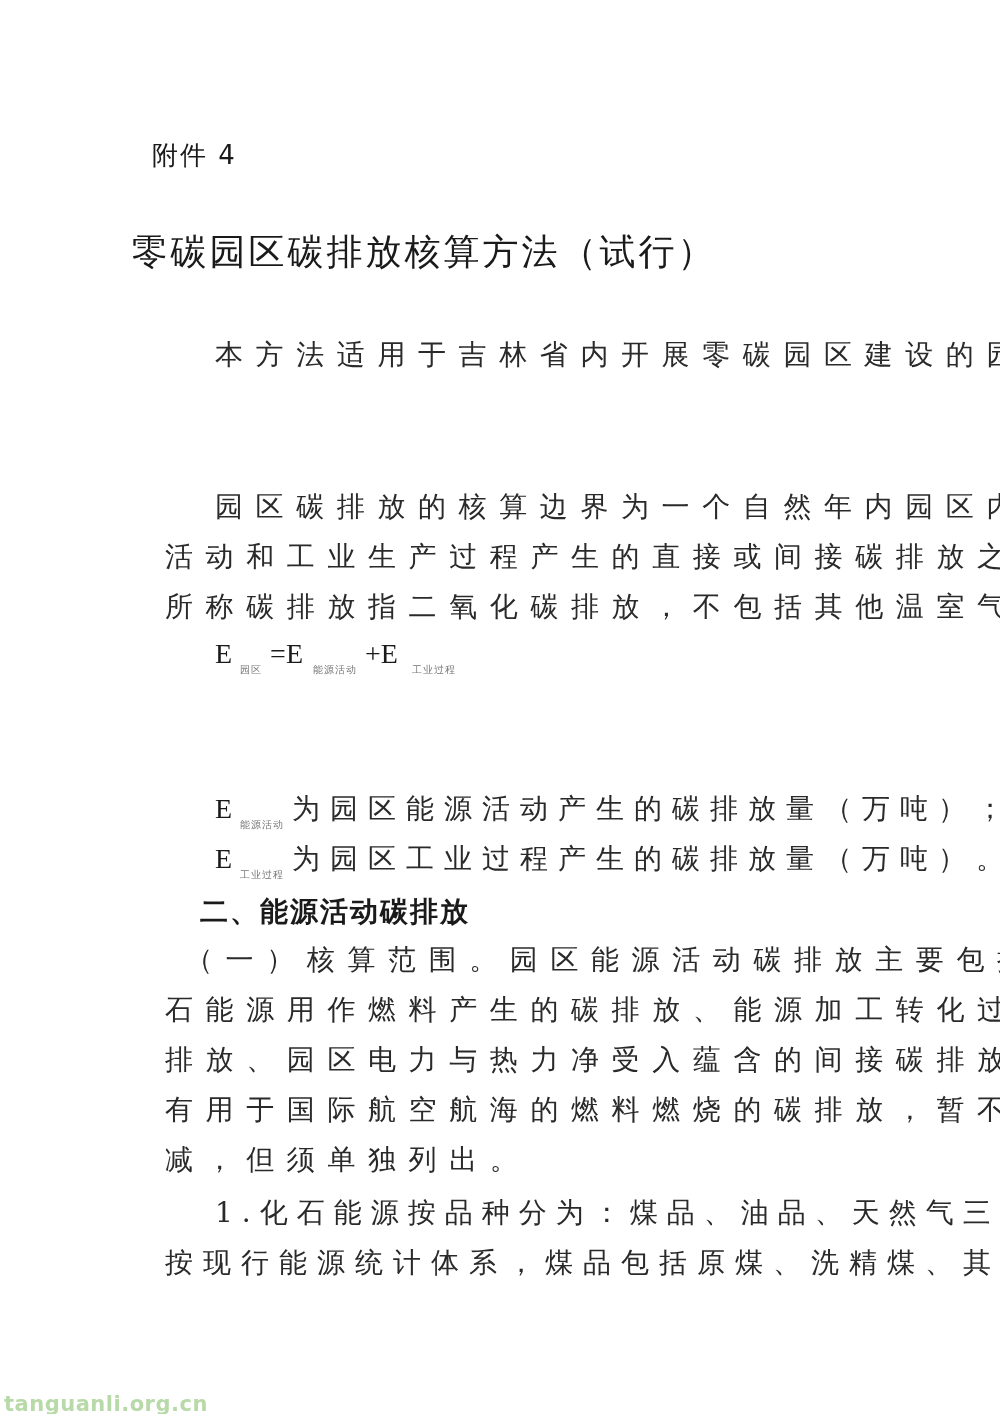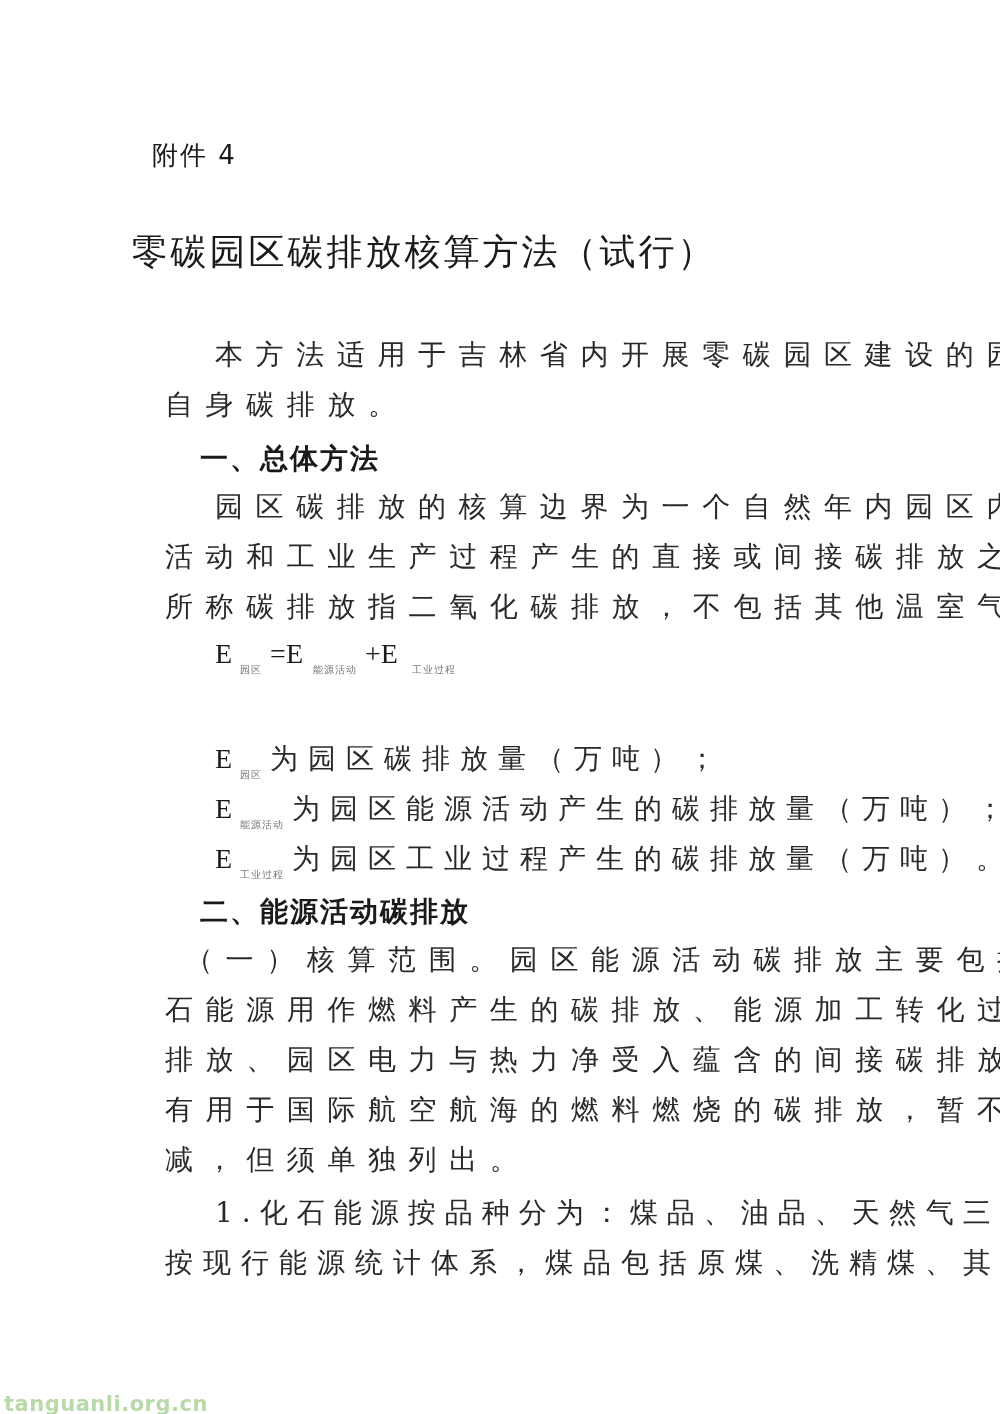--- a/index.html
+++ b/index.html
@@ -34,36 +34,31 @@
 </head>
 <body>
 
 <div class="page">
 
   <div class="attachment">附件 4</div>
 
   <div class="title">零碳园区碳排放核算方法（试行）</div>
 
   <div class="line indent" style="top:338px;">本方法适用于吉林省内开展零碳园区建设的园区核算</div>
-  <div class="line" style="top:388px;">自身碳排放。</div>
 
-  <div class="heading" style="top:440px;">一、总体方法</div>
 
   <div class="line indent" style="top:490px;">园区碳排放的核算边界为一个自然年内园区内能源</div>
   <div class="line" style="top:540px;">活动和工业生产过程产生的直接或间接碳排放之和。本办法</div>
   <div class="line" style="top:590px;">所称碳排放指二氧化碳排放，不包括其他温室气体。</div>
 
   <div class="formula" style="top:638px;">
     <span>E</span><span class="sub">园区</span><span>=E</span><span class="sub" style="margin-left:10px;">能源活动</span><span>+E</span><span class="sub" style="margin-left:14px;">工业过程</span>
   </div>
 
 
-  <div class="var-line" style="top:740px;">
-    <span class="E">E</span><span class="sub">园区</span><span>为园区碳排放量（万吨）；</span>
-  </div>
   <div class="var-line" style="top:790px;">
     <span class="E">E</span><span class="sub">能源活动</span><span>为园区能源活动产生的碳排放量（万吨）；</span>
   </div>
   <div class="var-line" style="top:840px;">
     <span class="E">E</span><span class="sub">工业过程</span><span>为园区工业过程产生的碳排放量（万吨）。</span>
   </div>
 
   <div class="heading" style="top:893px;">二、能源活动碳排放</div>
 
   <div class="line" style="top:943px; left:185px; width:665px;">（一）核算范围。园区能源活动碳排放主要包括园区内化</div>

